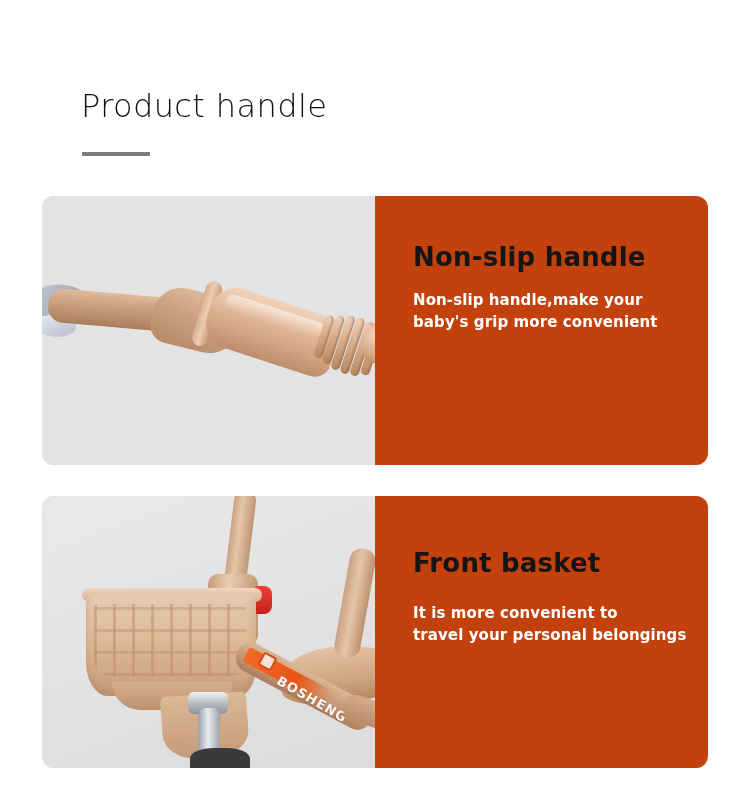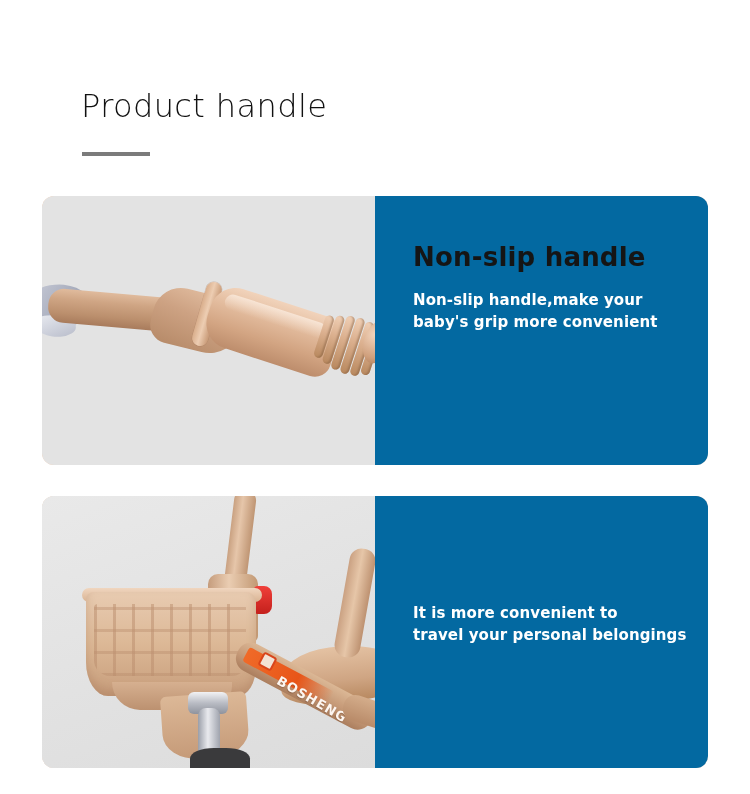--- a/index.html
+++ b/index.html
@@ -60,21 +60,21 @@
     position: relative;
     width: 333px;
     flex: 0 0 333px;
     background: #e3e3e3;
     overflow: hidden;
   }
 
   .card-copy {
     position: relative;
     flex: 1 1 auto;
-    background: #0369a1;
+    background: #c2410c;
     padding-left: 38px;
     padding-right: 16px;
   }
 
   .feature-heading {
     position: absolute;
     left: 38px;
     font-size: 26px;
     font-weight: bold;
     color: #151515;
@@ -476,20 +476,21 @@
         <div class="brand-text">BOSHENG</div>
         <div class="fork"></div>
         <div class="chrome-clamp"></div>
         <div class="chrome-stem"></div>
         <div class="dark-wheel"></div>
         <div class="rear-leg"></div>
       </div>
     </div>
 
     <div class="card-copy">
+      <div class="feature-heading">Front basket</div>
       <div class="feature-body">
         <div>It is more convenient to</div>
         <div>travel your personal belongings</div>
       </div>
     </div>
   </div>
 
 </div>
 
 </body></html>

